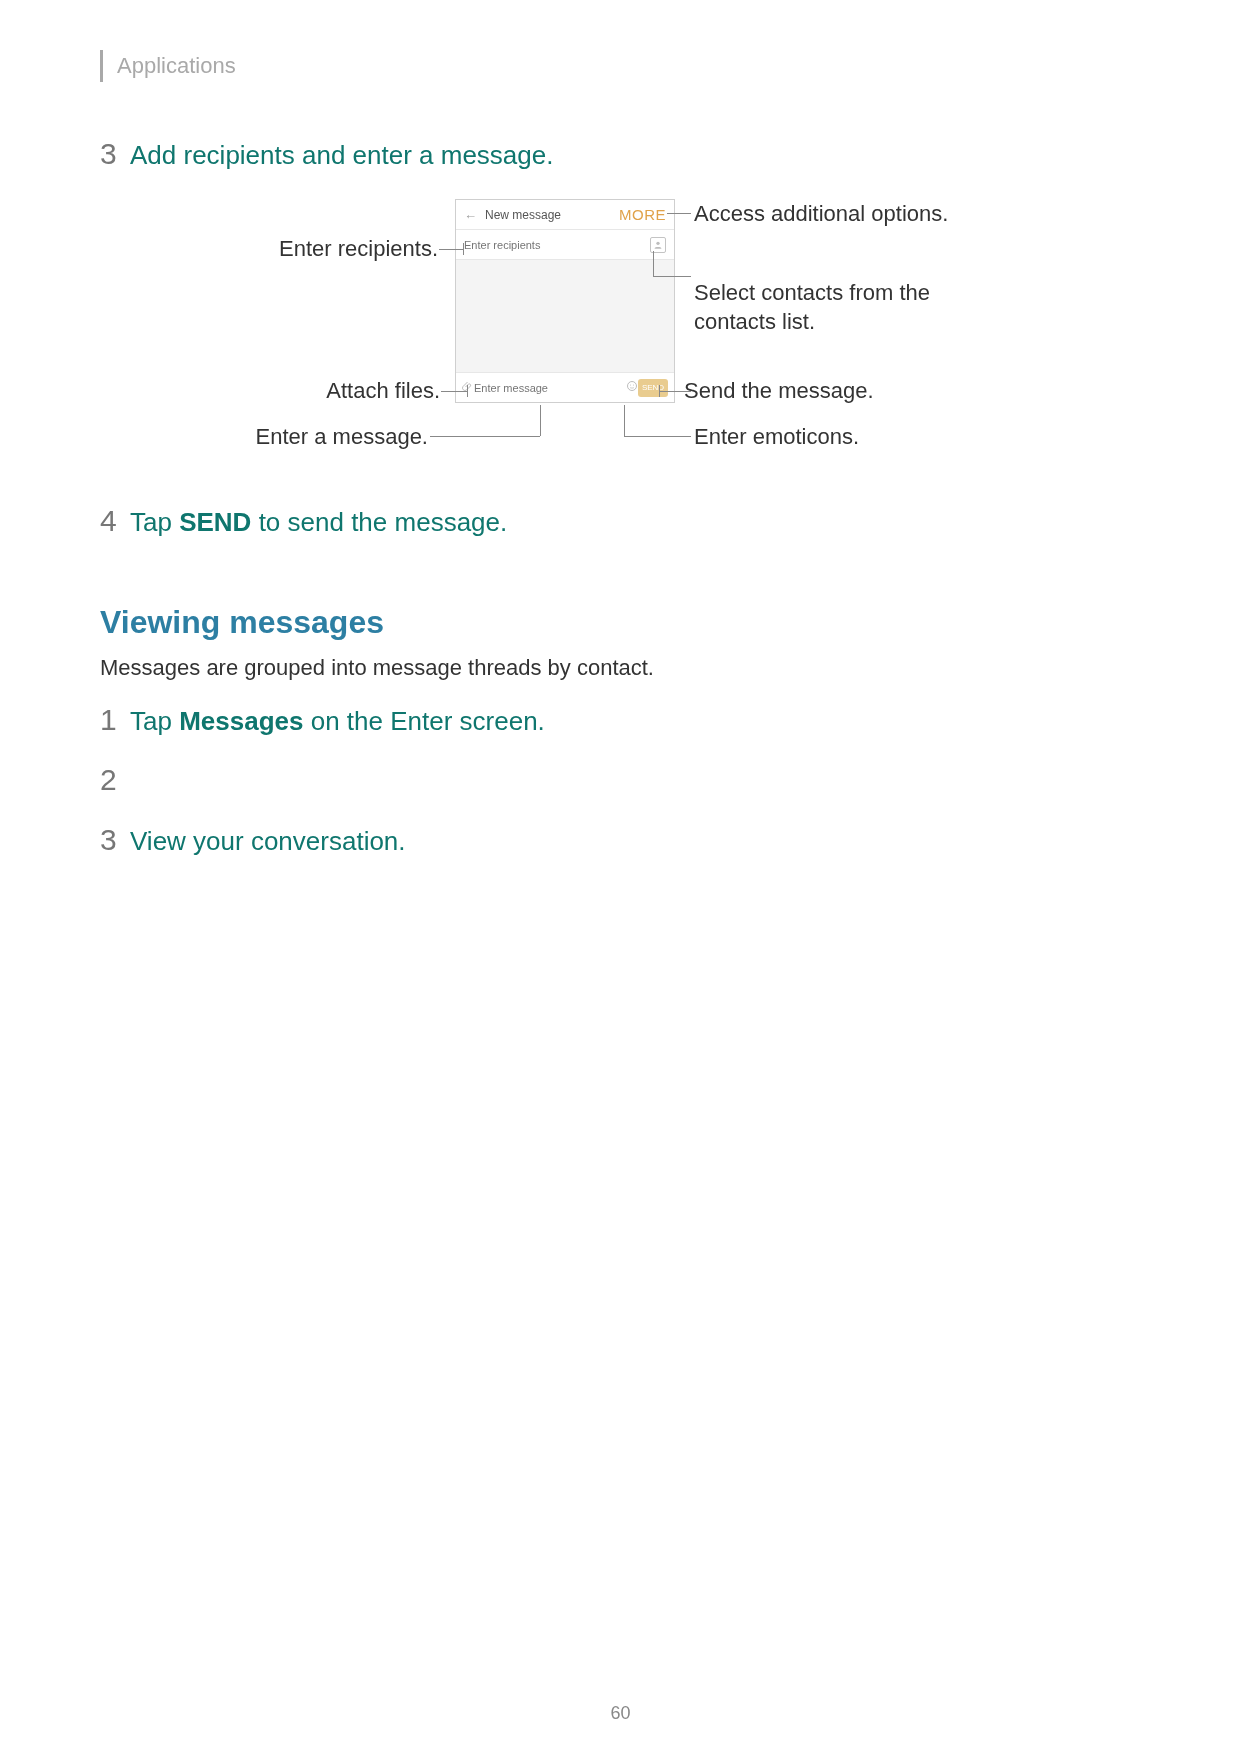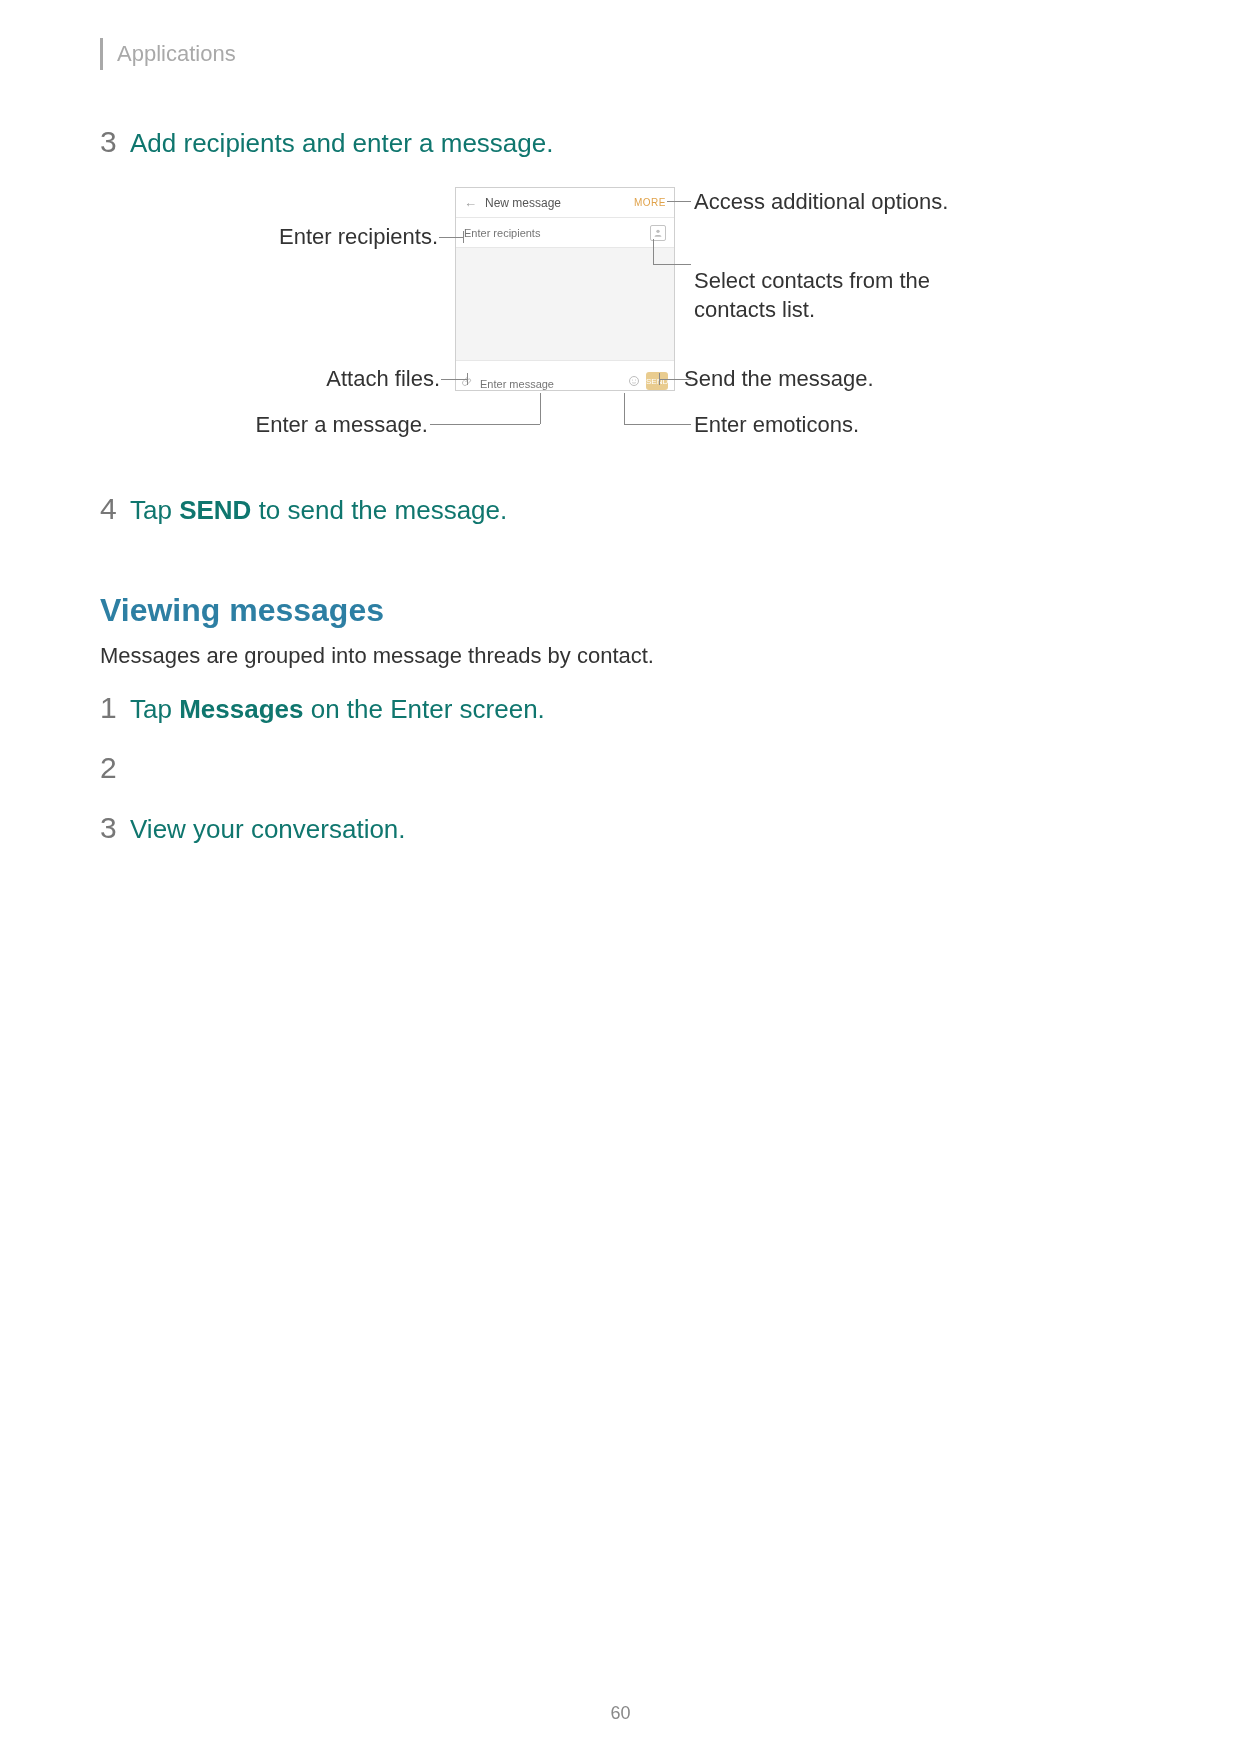--- a/index.html
+++ b/index.html
@@ -5,21 +5,21 @@
   * { box-sizing: border-box; margin: 0; padding: 0; }
   body {
     width: 1241px;
     height: 1754px;
     background: #ffffff;
     font-family: "Segoe UI", "Helvetica Neue", Arial, sans-serif;
     color: #3a3a3a;
     position: relative;
   }
   .page {
-    padding: 38px 100px 40px 100px;
+    padding: 50px 100px 40px 100px;
     position: relative;
   }
   .page-header {
     display: flex;
     align-items: center;
     color: #a9a9a9;
     font-size: 22px;
     margin-bottom: 55px;
   }
   .header-bar {
@@ -75,21 +75,21 @@
   .ps-back {
     color: #9b9b9b;
     font-size: 13px;
   }
   .ps-title {
     flex: 1;
     font-size: 12px;
     color: #555;
   }
   .ps-more {
-    font-size: 10px;
+    font-size: 15px;
     color: #e0a24a;
     letter-spacing: 0.5px;
   }
   .ps-recip {
     height: 30px;
     border-bottom: 1px solid #e7e7e7;
     display: flex;
     align-items: center;
     padding: 0 8px;
     gap: 6px;
@@ -106,23 +106,23 @@
     width: 16px; height: 16px;
     border: 1px solid #c4c4c4;
     border-radius: 2px;
     display: flex; align-items: center; justify-content: center;
   }
   .ps-body { flex: 1; background: #f4f4f4; }
   .ps-bottom {
     height: 30px;
     border-top: 1px solid #e7e7e7;
     display: flex;
-    align-items: flex-end;
+    align-items: center;
     padding: 0 6px;
-    gap: 6px;
+    gap: 0;
   }
   .ps-attach {
     color: #bdbdbd;
     font-size: 13px;
   }
   .ps-msg-input {
     flex: 1;
     border: none;
     outline: none;
     font-size: 11px;

